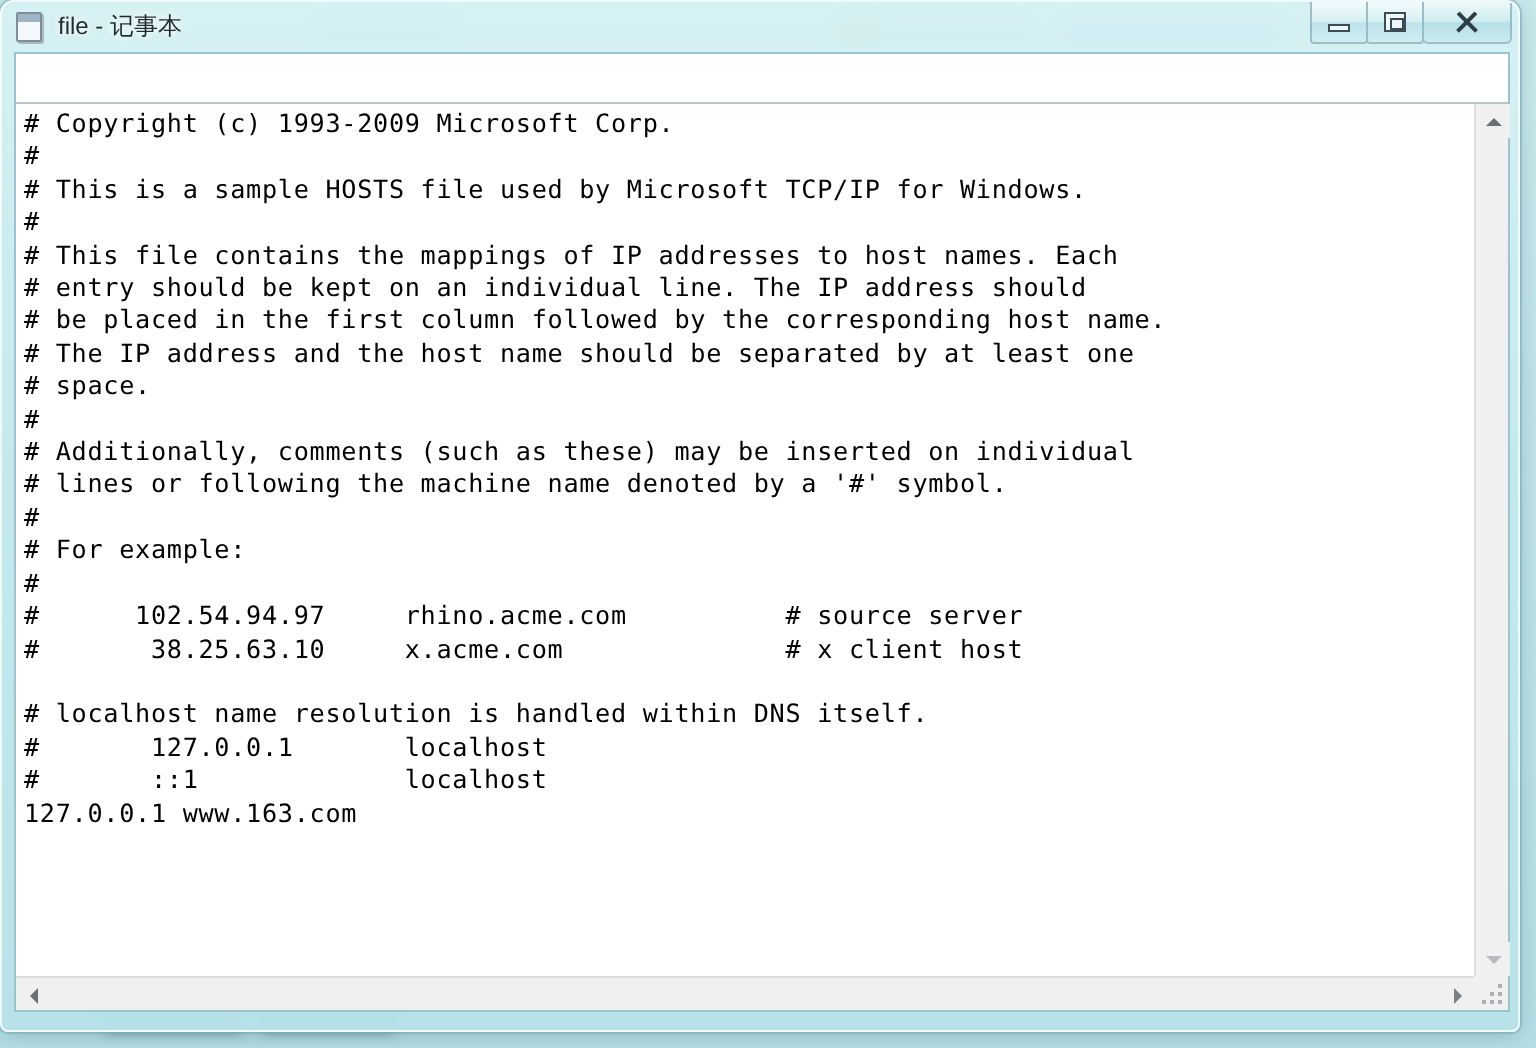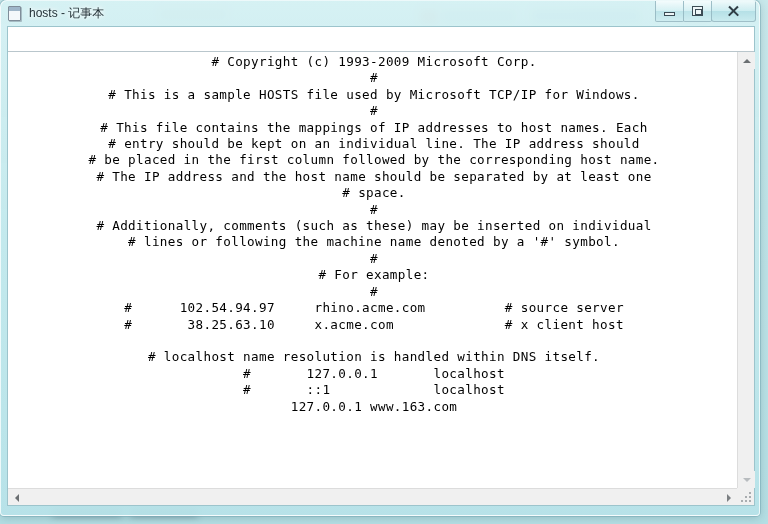--- a/index.html
+++ b/index.html
@@ -192,21 +192,20 @@
     left: 2px; top: 1px;
     right: 18px; bottom: 18px;
     overflow: hidden;
     padding: 1px 0 0 2px;
     font-family: "DejaVu Sans Mono", "Liberation Mono", monospace;
     font-size: 12.6px;
     line-height: 16.4px;
     color: #000000;
     white-space: pre;
     letter-spacing: .35px;
-    text-align: center;
   }
 
   
   #vscrollbar {
     position: absolute;
     right: 0; top: 0;
     width: 17px; bottom: 17px;
     background: #f0f0f0;
     border-left: 1px solid #dcdcdc;
   }
@@ -291,21 +290,21 @@
   <div class="bg-blur-blob" id="bg-blob-i"></div>
 </div>
 
 <div id="notepad-window">
 
   <div id="title-bar">
     <span id="notepad-icon">
       <span class="sheet"></span>
       <span class="bar"></span>
     </span>
-    <span id="window-title">hosts - 记事本</span>
+    <span id="window-title">file - 记事本</span>
 
     <div id="window-controls">
       <div class="winbtn" id="btn-minimize">
         <span class="glyph-min"></span>
       </div>
       <div class="winbtn" id="btn-maximize">
         <span class="glyph-max"></span>
       </div>
       <div class="winbtn" id="btn-close">
         <span class="glyph-close"></span>

